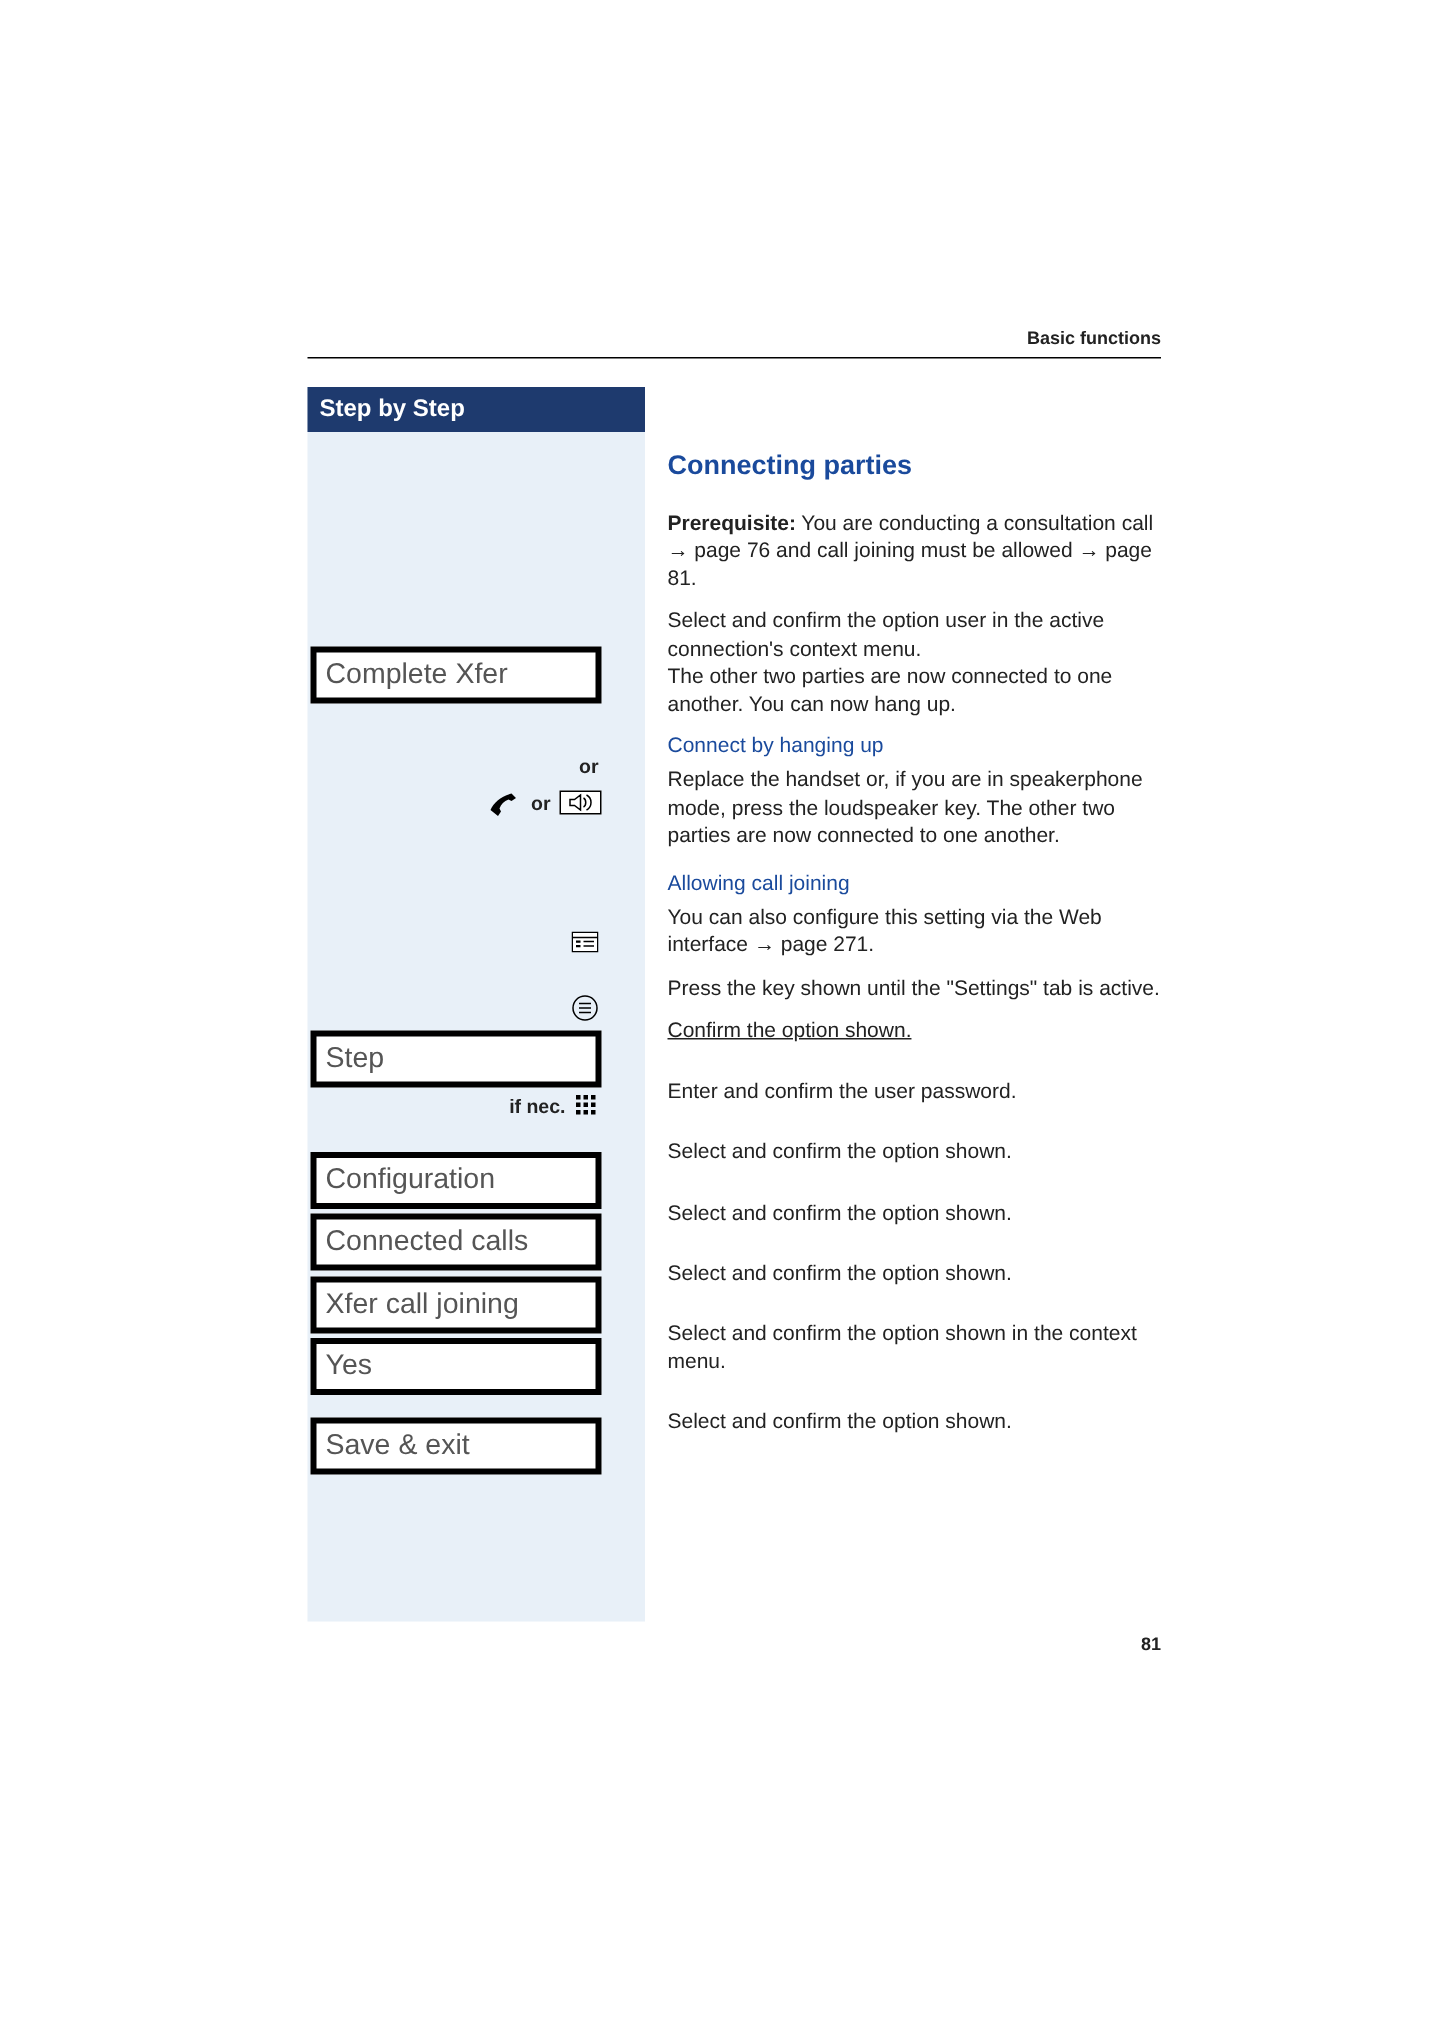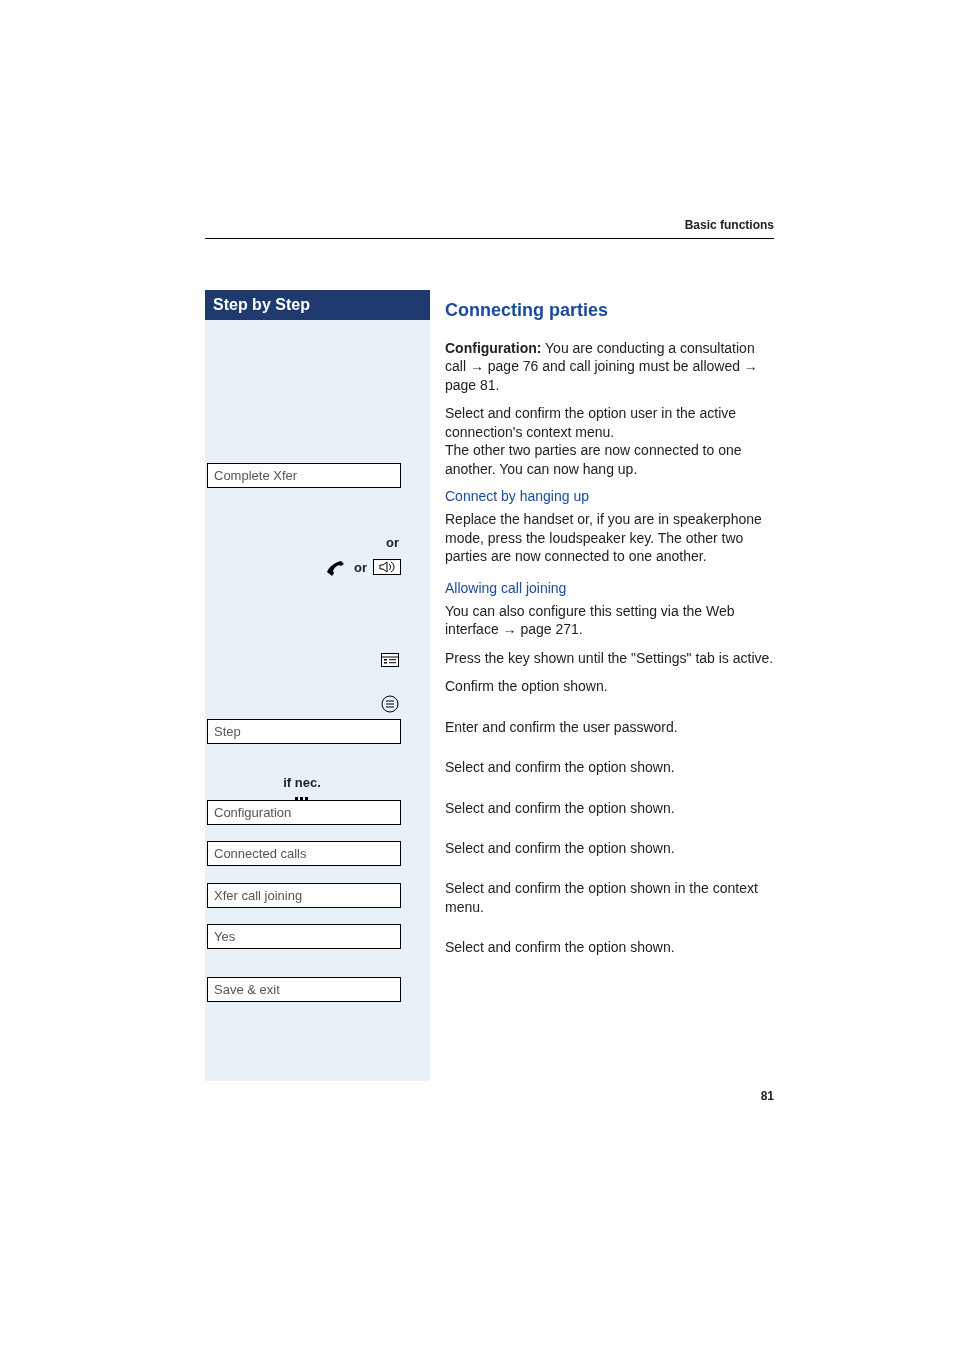--- a/index.html
+++ b/index.html
@@ -1,24 +1,24 @@
 <!DOCTYPE html>
 <html><head>
   <meta charset="utf-8">
   <style>
     :root { --doc-blue: #1a4a9c; --doc-blue-dark: #1e3a6e; --text: #222; }
     * { box-sizing: border-box; }
     body { margin: 0; font-family: Arial, Helvetica, sans-serif; color: var(--text); background: #fff; }
     .page { width: 954px; min-height: 1351px; margin: 0 auto; padding: 220px 180px 30px 205px; position: relative; }
     .header-rule { position: absolute; top: 238px; left: 205px; right: 180px; border-top: 1px solid #000; }
     .header-label { position: absolute; top: 218px; right: 180px; font-size: 12px; font-weight: bold; }
-    .sidebar { position: absolute; left: 205px; top: 258px; width: 225px; background: #e8f0f8; bottom: 270px; margin-top: 32px; }
+    .sidebar { position: absolute; left: 205px; top: 258px; width: 225px; background: #e8f0f8; bottom: 270px; }
     .step-title { background: var(--doc-blue-dark); color: #fff; font-weight: bold; font-size: 16px; padding: 6px 8px; }
     .side-item { position: absolute; left: 2px; width: 194px; }
-    .menu-box { border: 1px solid #000000; background: #fff; font-size: 13px; padding: 4px 6px; color: #555; width: 194px; }
+    .menu-box { border: 4px solid #000000; background: #fff; font-size: 19px; padding: 4px 6px; color: #555; width: 194px; }
     .or-label { font-weight: bold; font-size: 13px; text-align: right; width: 194px; position: absolute; }
     .ifnec-label { font-weight: bold; font-size: 13px; text-align: right; width: 194px; position: absolute; display:flex; justify-content:flex-end; align-items:center; gap:6px; }
     .icon-box { display:inline-block; width:28px; height:16px; border:1px solid #000; background:#fff; }
     .main { position: absolute; left: 445px; right: 180px; top: 258px; }
     .section-title { color: var(--doc-blue); font-weight: bold; font-size: 18px; margin: 42px 0 18px 0; }
     .para { font-size: 14px; line-height: 1.32; margin: 0 0 10px 0; }
     .subhead-blue { color: var(--doc-blue); font-weight: normal; font-size: 14px; margin: 0 0 6px 0; }
     .page-num { position: absolute; bottom: 248px; right: 180px; font-weight: bold; font-size: 12px; margin-top: 41px; }
     .flex-row { display:flex; align-items:center; gap:6px; justify-content:flex-end; width: 194px; }
     .icon-wrap { position:absolute; text-align:right; width:194px; }
@@ -71,21 +71,21 @@
         <line x1="5" y1="6" x2="13" y2="6" stroke="#000"></line>
         <line x1="5" y1="9" x2="13" y2="9" stroke="#000"></line>
         <line x1="5" y1="12" x2="13" y2="12" stroke="#000"></line>
       </svg>
     </div>
 
     <div class="side-item" style="top:429px;">
       <div class="menu-box">Step</div>
     </div>
 
-    <div class="ifnec-label" style="top:485px;flex-direction:column;">
+    <div class="ifnec-label" style="top:471px;">
       <span>if nec.</span>
       <svg width="16" height="16" viewBox="0 0 16 16">
         <rect x="1" y="1" width="3" height="3" fill="#000"></rect>
           <rect x="6" y="1" width="3" height="3" fill="#000"></rect>
           <rect x="11" y="1" width="3" height="3" fill="#000"></rect>
         <rect x="1" y="6" width="3" height="3" fill="#000"></rect>
           <rect x="6" y="6" width="3" height="3" fill="#000"></rect>
           <rect x="11" y="6" width="3" height="3" fill="#000"></rect>
         <rect x="1" y="11" width="3" height="3" fill="#000"></rect>
           <rect x="6" y="11" width="3" height="3" fill="#000"></rect>
@@ -108,37 +108,37 @@
     <div class="side-item" style="top:687px;">
       <div class="menu-box">Save &amp; exit</div>
     </div>
   </div>
 
   <div class="main">
     <div class="section-title">Connecting parties</div>
 
 
     <p class="para">
-      <b>Configuration:</b><span> You are conducting a consultation call → page 76 and call joining must be allowed → page 81.</span>
+      <b>Prerequisite:</b><span> You are conducting a consultation call → page 76 and call joining must be allowed → page 81.</span>
     </p>
 
     <p class="para" style="white-space:pre-line;">Select and confirm the option user in the active connection's context menu.
 The other two parties are now connected to one another. You can now hang up.</p>
 
     <p class="subhead-blue" style="margin-top:4px;">Connect by hanging up</p>
 
     <p class="para">Replace the handset or, if you are in speakerphone mode, press the loudspeaker key. The other two parties are now connected to one another.</p>
 
     <p class="subhead-blue" style="margin-top:14px;">Allowing call joining</p>
 
     <p class="para">You can also configure this setting via the Web interface → page 271.</p>
 
     <p class="para" style="margin-top:8px;">Press the key shown until the "Settings" tab is active.</p>
 
-    <p class="para" style="margin-top:9px;">Confirm the option shown.</p>
+    <p class="para" style="margin-top:9px;text-decoration:underline;">Confirm the option shown.</p>
 
     <p class="para" style="margin-top:22px;">Enter and confirm the user password.</p>
 
     <p class="para" style="margin-top:22px;">Select and confirm the option shown.</p>
 
     <p class="para" style="margin-top:22px;">Select and confirm the option shown.</p>
 
     <p class="para" style="margin-top:22px;">Select and confirm the option shown.</p>
 
     <p class="para" style="margin-top:22px;">Select and confirm the option shown in the context menu.</p>

